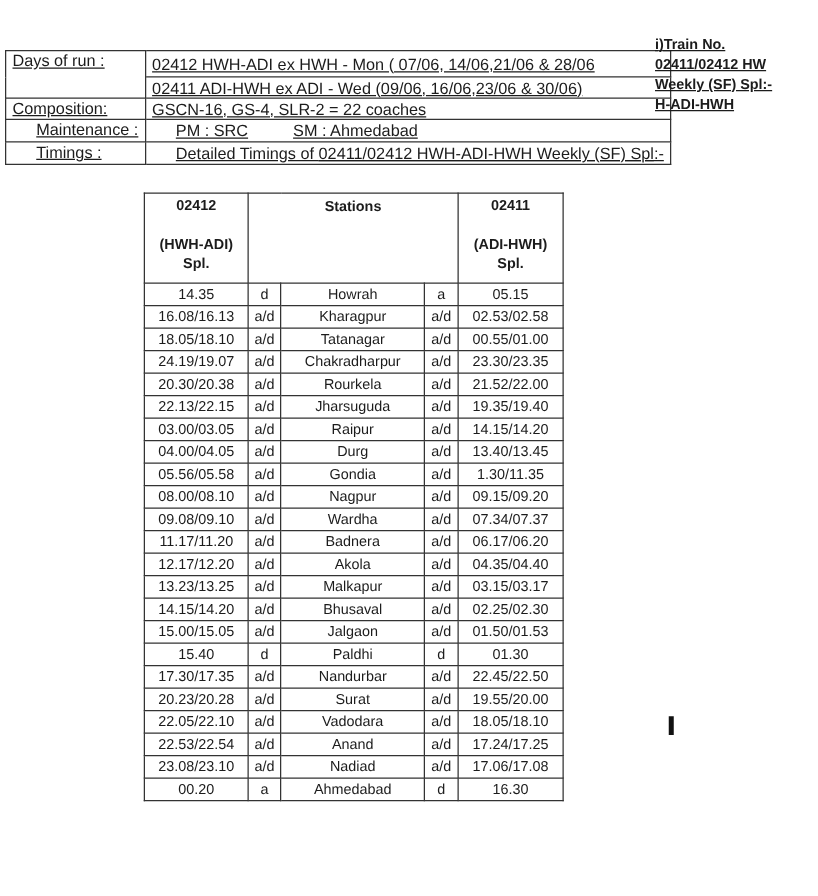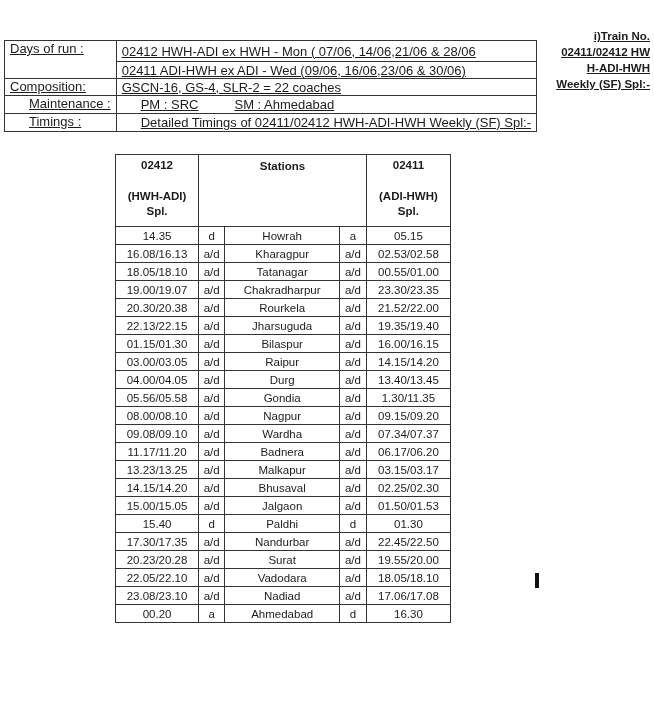--- a/index.html
+++ b/index.html
@@ -6,21 +6,21 @@
   body { width: 654px; height: 717px; position: relative; overflow: hidden;
          font-family: "Liberation Sans", "DejaVu Sans", sans-serif; color: #1c1c1c; }
   .info-table { position: absolute; left: 4px; top: 40px; width: 510px;
                 border-collapse: collapse; font-size: 13px; text-decoration: underline; }
   .info-table td { border: 1px solid #333; padding: 0 5px; height: 16px; line-height: 15px; white-space: nowrap; }
   .info-table td.lbl { width: 99px; vertical-align: top; }
   .info-table tr.r0 td { height: 20px; }
   .info-table tr.r4 td, .info-table tr.r5 td { height: 17px; padding-left: 24px; }
   .u { text-decoration: underline; }
 
-  .title-block { position: absolute; left: 524px; top: 28px; width: 126px; text-align: right;
+  .title-block { position: absolute; left: 524px; top: 28px; width: 126px; text-align: left;
                  font-weight: bold; font-size: 11.5px; line-height: 16px; text-decoration: underline; }
   .title-block div { white-space: nowrap; }
 
   .tt { position: absolute; left: 115px; top: 154px; width: 336px; border-collapse: collapse;
         font-size: 11.5px; text-align: center; }
   .tt td, .tt th { border: 1px solid #333; padding: 0; height: 17px; line-height: 16px; white-space: nowrap; }
   .tt th { font-weight: bold; vertical-align: top; padding-top: 3px; }
   .tt th.hdr { height: 68px; }
   .tt .c1 { width: 100px; } .tt .c2 { width: 33px; } .tt .c3 { width: 145px; }
   .tt .c4 { width: 34px; } .tt .c5 { width: 102px; margin-top: 47px; }
@@ -52,22 +52,22 @@
   <tr class="r5">
     <td class="lbl">Timings :</td>
     <td><span>Detailed Timings of </span><span class="u">02411/02412 HWH-ADI-HWH Weekly (SF) Spl</span><span>:-</span></td>
   </tr>
 </tbody>
   </table>
 
 <div class="title-block">
   <div>i)Train No.</div>
   <div>02411/02412 HW</div>
+  <div>Weekly (SF) Spl:-</div>
   <div>H-ADI-HWH</div>
-  <div>Weekly (SF) Spl:-</div>
 </div>
 
 <table class="tt">
   <thead>
     <tr>
       <th class="c1 hdr hdr-lines">
         <div>02412</div>
         <div class="hdr-gap"></div>
         <div>(HWH-ADI)</div>
         <div>Spl.</div>
@@ -97,48 +97,41 @@
         <td class="c5">02.53/02.58</td>
       </tr>
       <tr>
         <td class="c1">18.05/18.10</td>
         <td class="c2">a/d</td>
         <td class="c3">Tatanagar</td>
         <td class="c4">a/d</td>
         <td class="c5">00.55/01.00</td>
       </tr>
       <tr>
-        <td class="c1">19.00/19.07</td>
+        <td class="c1">24.19/19.07</td>
         <td class="c2">a/d</td>
         <td class="c3">Chakradharpur</td>
         <td class="c4">a/d</td>
         <td class="c5">23.30/23.35</td>
       </tr>
       <tr>
         <td class="c1">20.30/20.38</td>
         <td class="c2">a/d</td>
         <td class="c3">Rourkela</td>
         <td class="c4">a/d</td>
         <td class="c5">21.52/22.00</td>
       </tr>
       <tr>
         <td class="c1">22.13/22.15</td>
         <td class="c2">a/d</td>
         <td class="c3">Jharsuguda</td>
         <td class="c4">a/d</td>
         <td class="c5">19.35/19.40</td>
       </tr>
       <tr>
-        <td class="c1">01.15/01.30</td>
-        <td class="c2">a/d</td>
-        <td class="c3">Bilaspur</td>
-        <td class="c4">a/d</td>
-        <td class="c5">16.00/16.15</td>
-      </tr>
-      <tr>
         <td class="c1">03.00/03.05</td>
         <td class="c2">a/d</td>
         <td class="c3">Raipur</td>
         <td class="c4">a/d</td>
         <td class="c5">14.15/14.20</td>
       </tr>
       <tr>
         <td class="c1">04.00/04.05</td>
         <td class="c2">a/d</td>
         <td class="c3">Durg</td>
@@ -165,20 +158,27 @@
         <td class="c3">Wardha</td>
         <td class="c4">a/d</td>
         <td class="c5">07.34/07.37</td>
       </tr>
       <tr>
         <td class="c1">11.17/11.20</td>
         <td class="c2">a/d</td>
         <td class="c3">Badnera</td>
         <td class="c4">a/d</td>
         <td class="c5">06.17/06.20</td>
+      </tr>
+      <tr>
+        <td class="c1">12.17/12.20</td>
+        <td class="c2">a/d</td>
+        <td class="c3">Akola</td>
+        <td class="c4">a/d</td>
+        <td class="c5">04.35/04.40</td>
       </tr>
       <tr>
         <td class="c1">13.23/13.25</td>
         <td class="c2">a/d</td>
         <td class="c3">Malkapur</td>
         <td class="c4">a/d</td>
         <td class="c5">03.15/03.17</td>
       </tr>
       <tr>
         <td class="c1">14.15/14.20</td>
@@ -216,20 +216,27 @@
         <td class="c5">19.55/20.00</td>
       </tr>
       <tr>
         <td class="c1">22.05/22.10</td>
         <td class="c2">a/d</td>
         <td class="c3">Vadodara</td>
         <td class="c4">a/d</td>
         <td class="c5">18.05/18.10</td>
       </tr>
       <tr>
+        <td class="c1">22.53/22.54</td>
+        <td class="c2">a/d</td>
+        <td class="c3">Anand</td>
+        <td class="c4">a/d</td>
+        <td class="c5">17.24/17.25</td>
+      </tr>
+      <tr>
         <td class="c1">23.08/23.10</td>
         <td class="c2">a/d</td>
         <td class="c3">Nadiad</td>
         <td class="c4">a/d</td>
         <td class="c5">17.06/17.08</td>
       </tr>
       <tr>
         <td class="c1">00.20</td>
         <td class="c2">a</td>
         <td class="c3">Ahmedabad</td>

